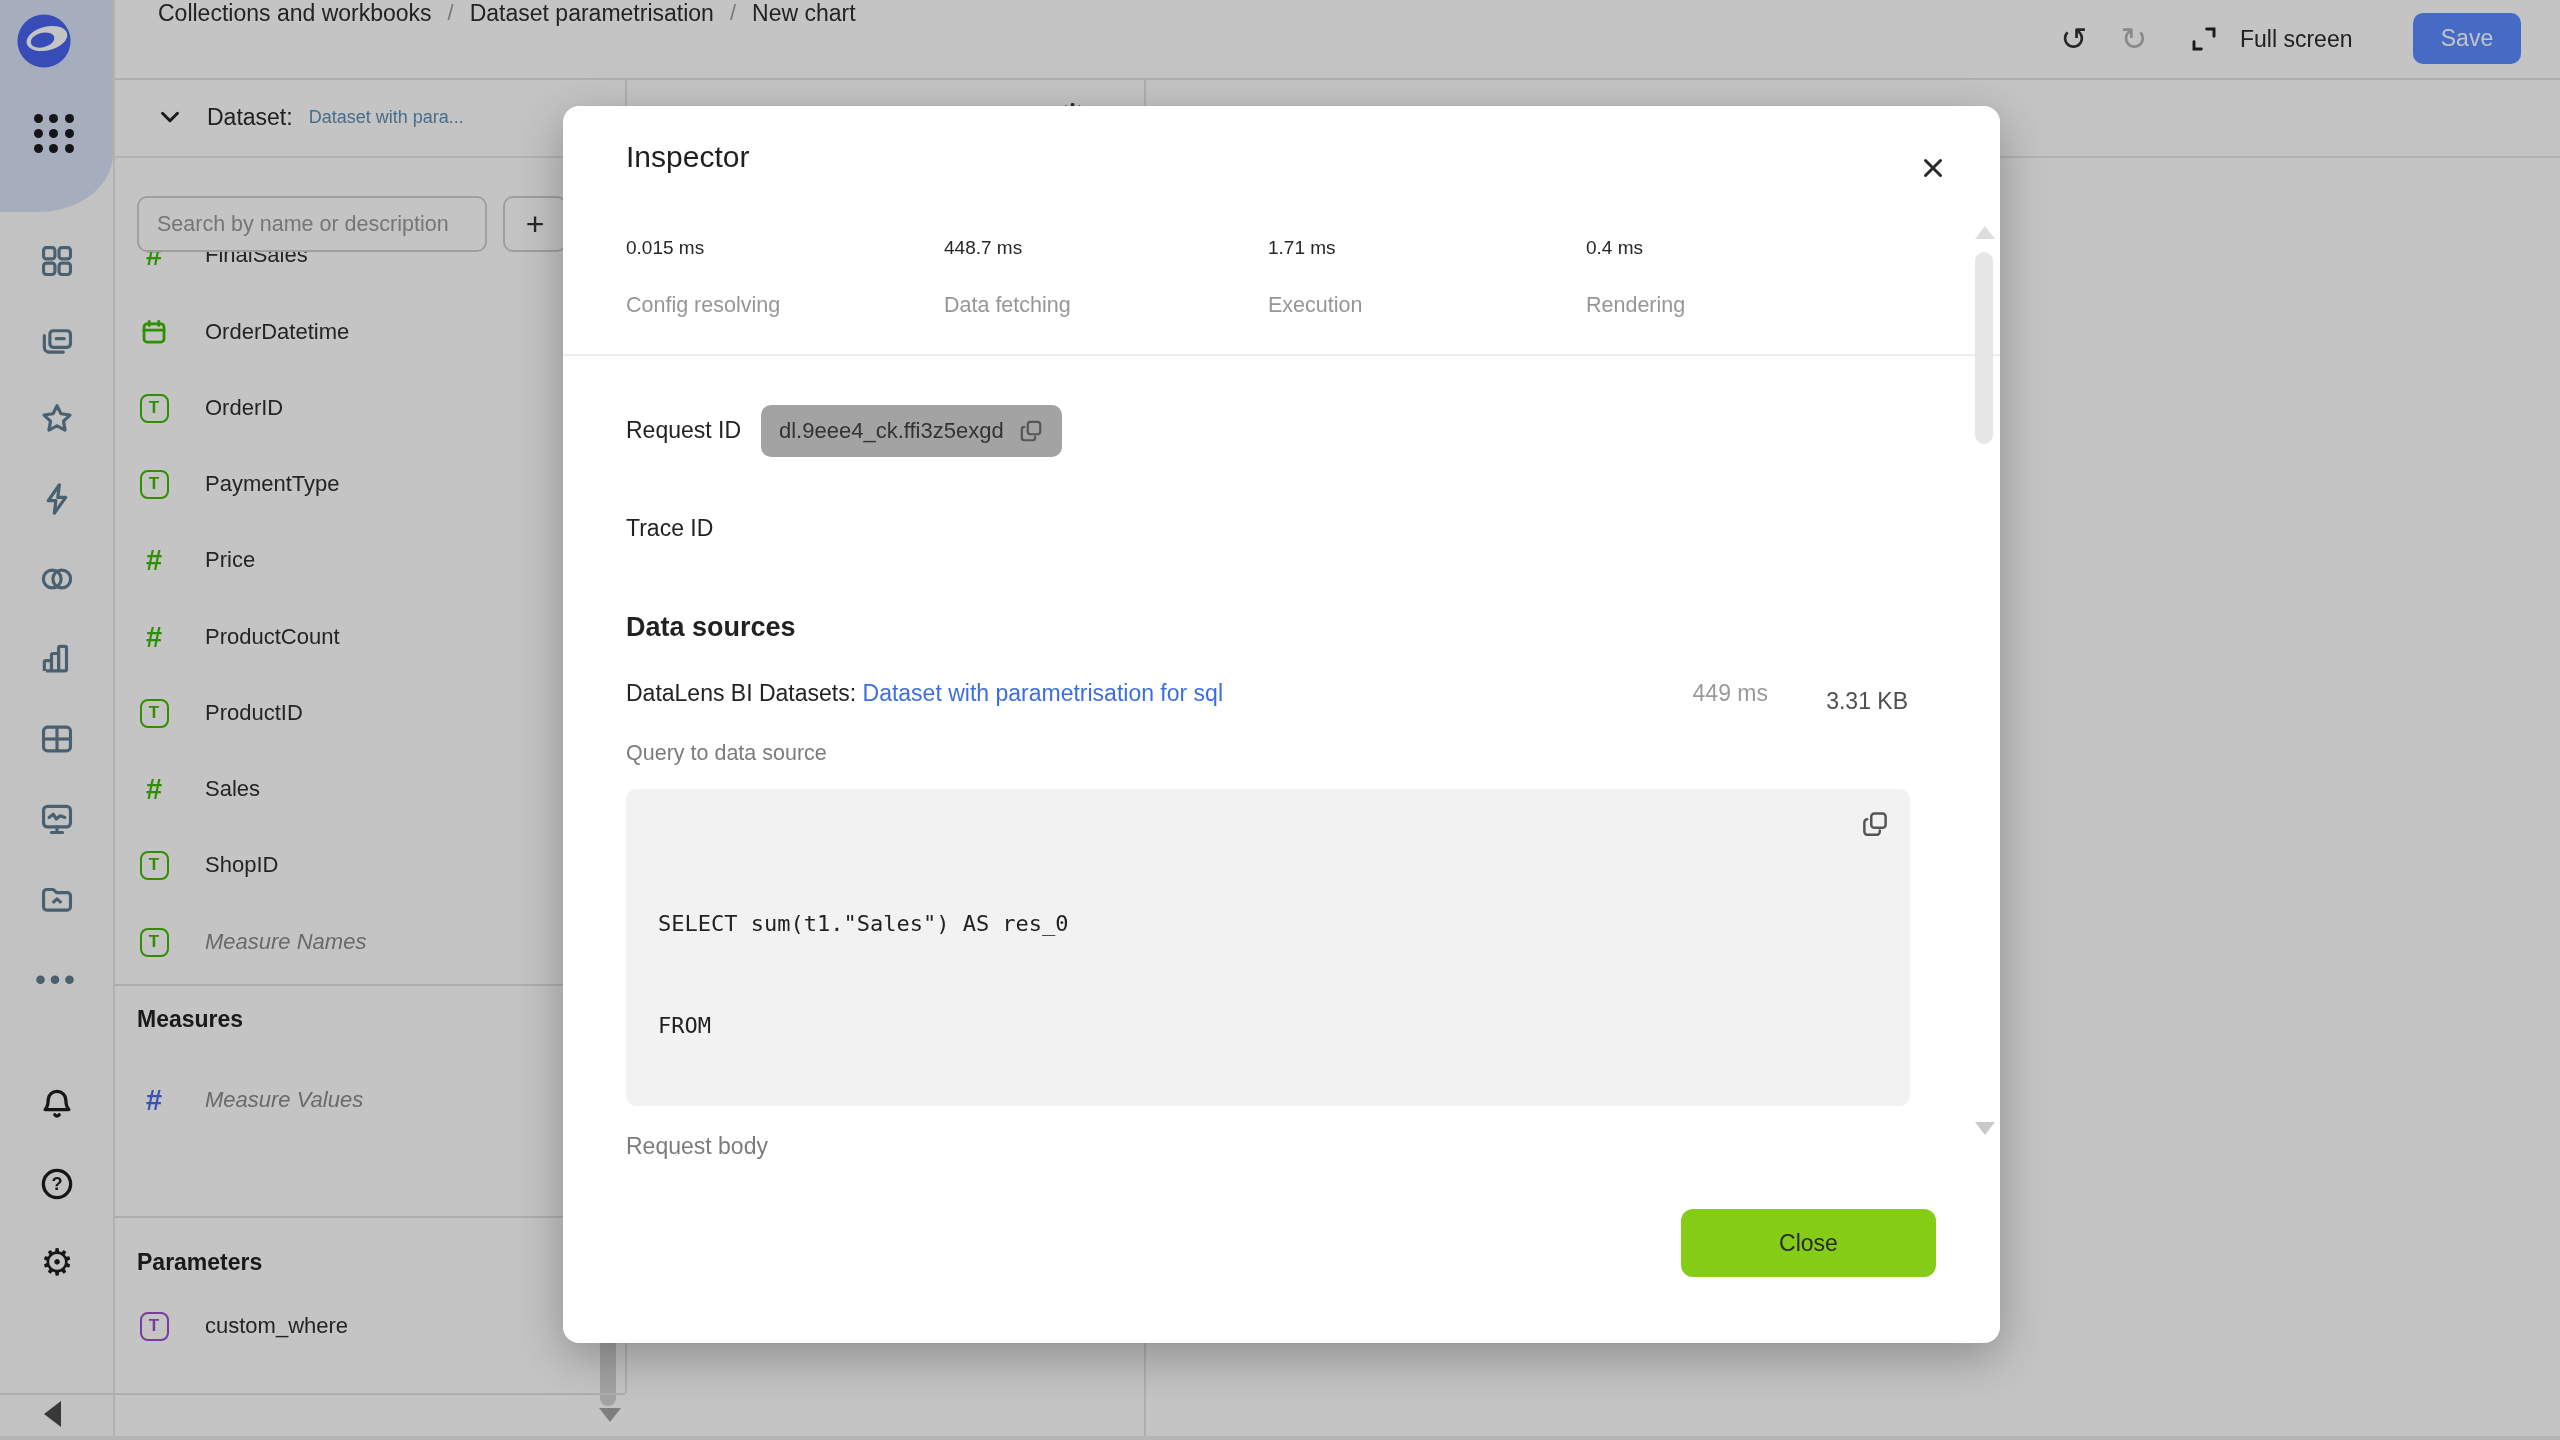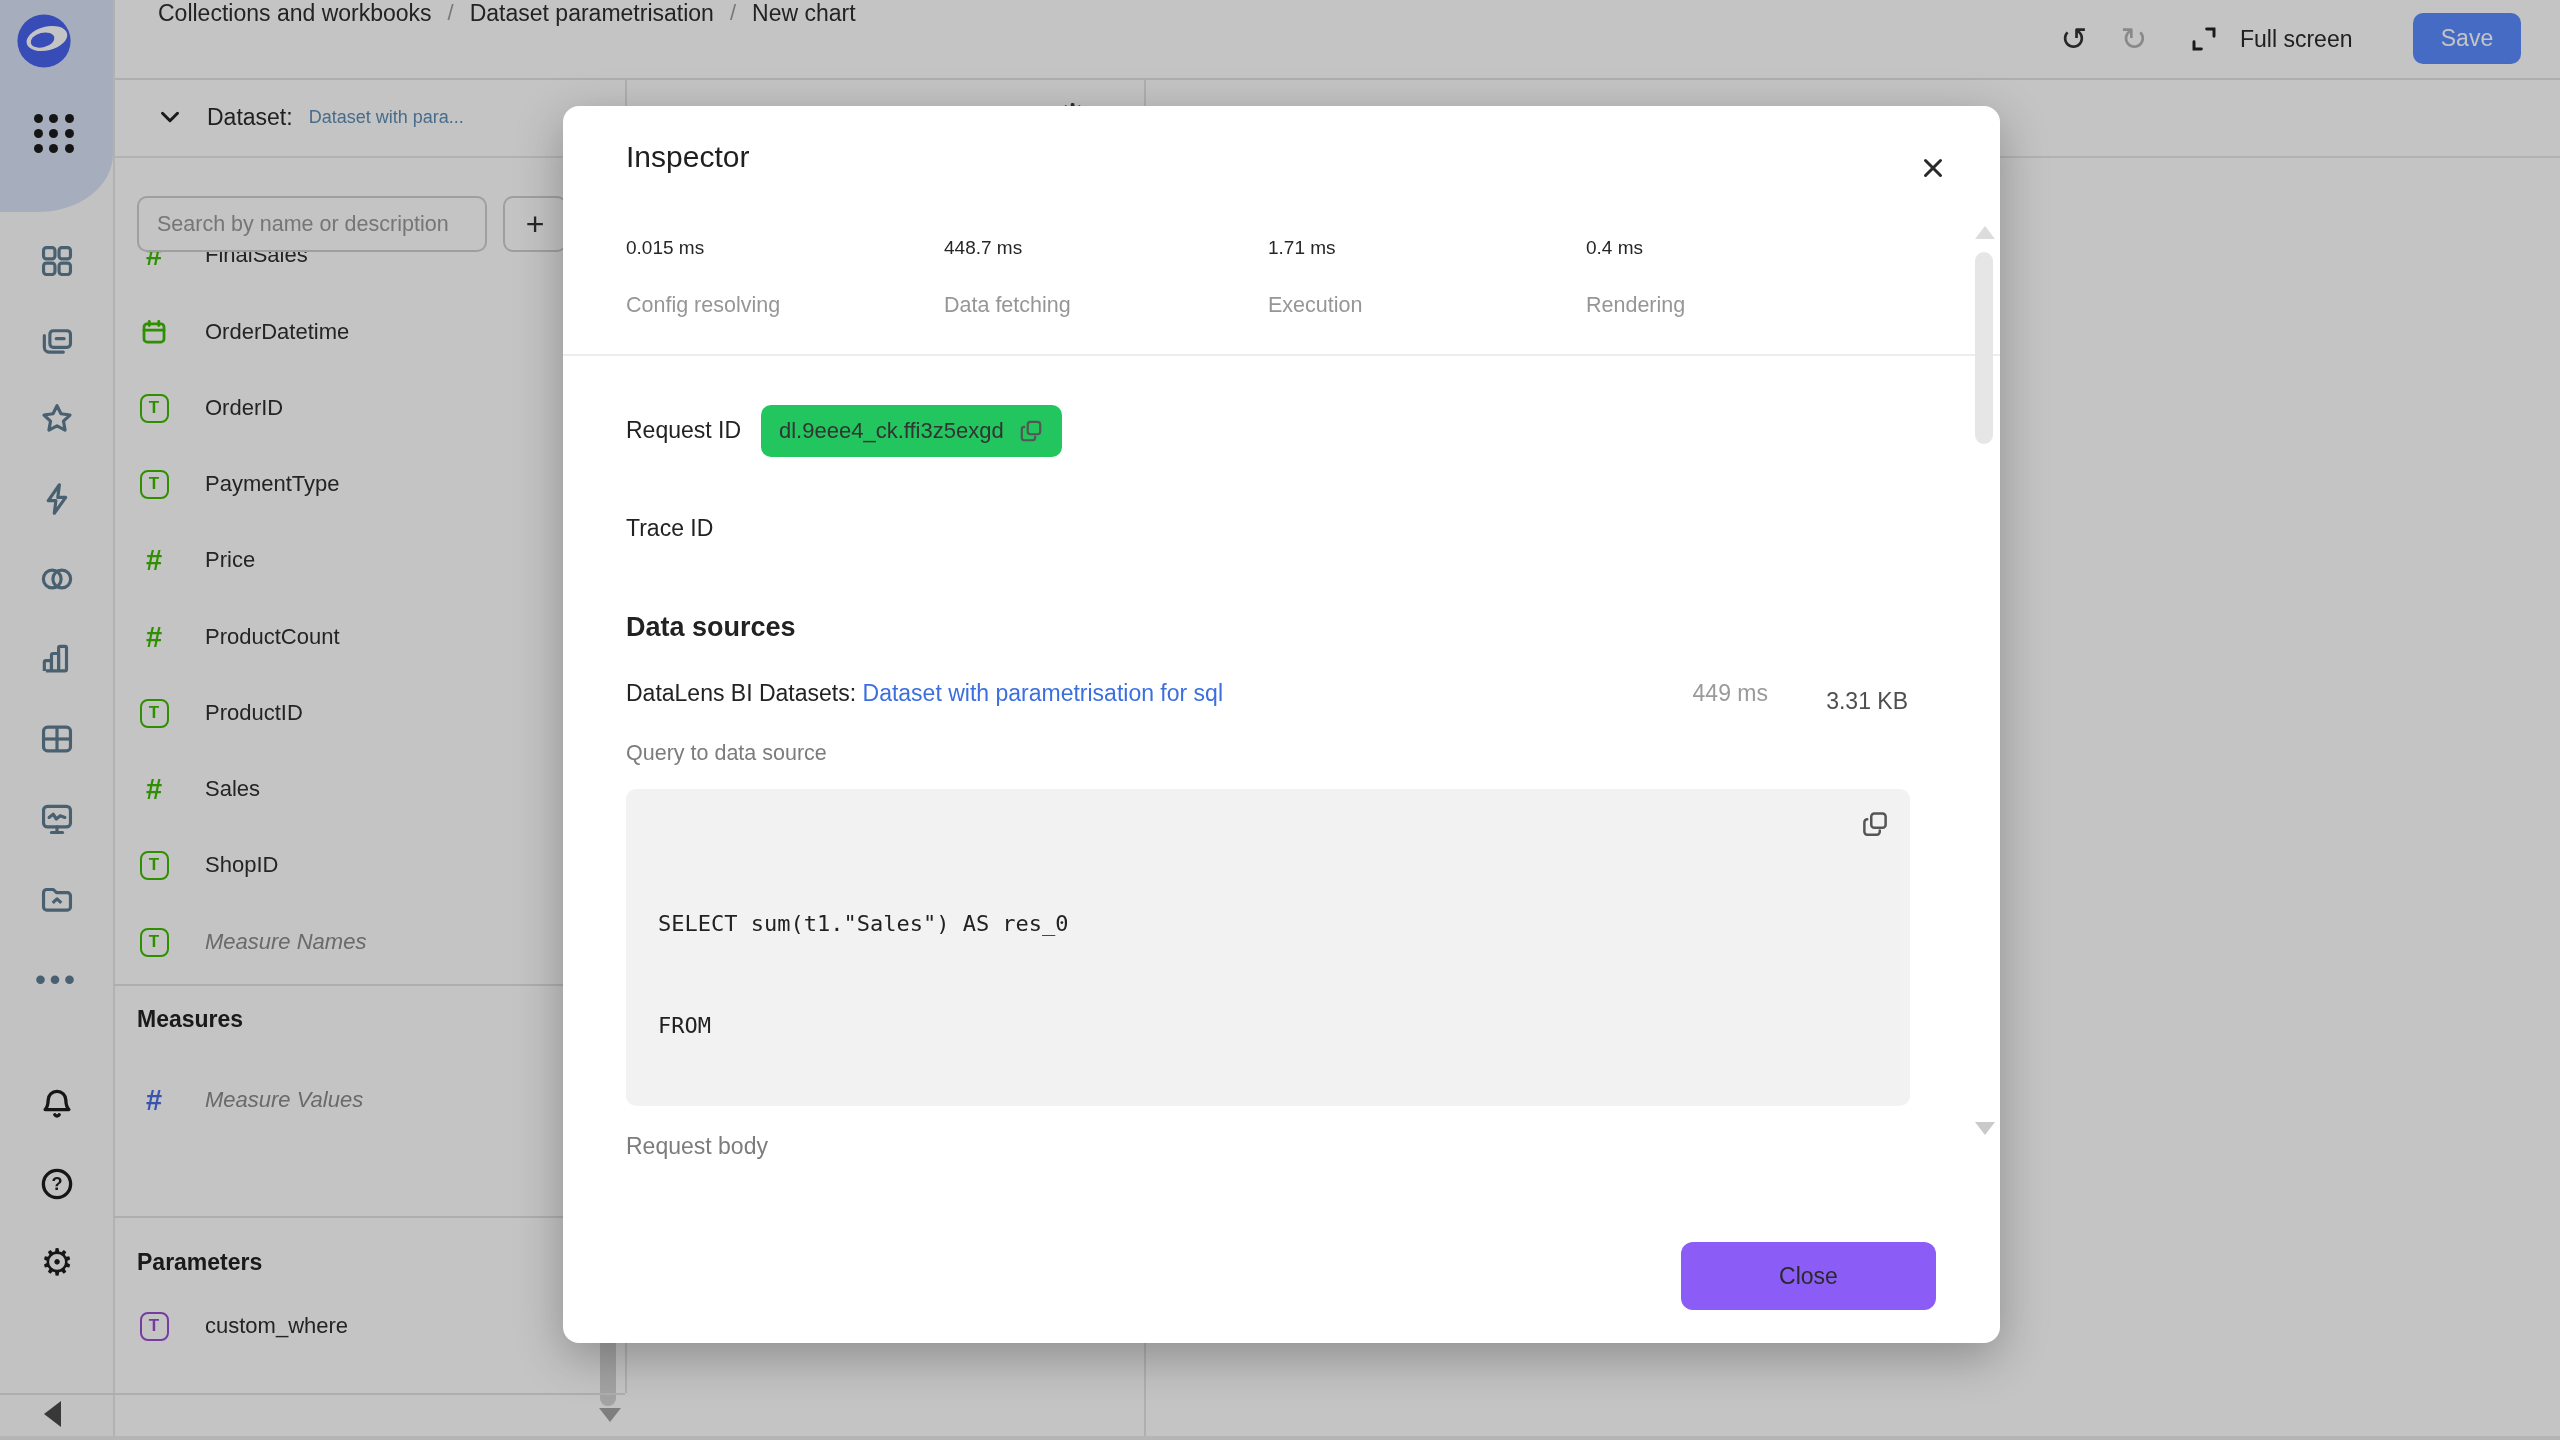--- a/index.html
+++ b/index.html
@@ -64,36 +64,36 @@
   
   #modal{position:absolute;left:563px;top:106px;width:1437px;height:1237px;background:#fff;border-radius:16px;z-index:10;
          box-shadow:0 14px 48px rgba(0,0,0,0.28);}
   .m-title{position:absolute;left:63px;top:34px;font-size:30px;font-weight:500;color:#1f1f1f;}
   .m-close{position:absolute;left:1348px;top:40px;width:44px;height:44px;display:flex;align-items:center;justify-content:center;
            cursor:pointer;border-radius:8px;}
   .stat-val{position:absolute;top:131px;font-size:19px;font-weight:500;color:#262626;}
   .stat-lbl{position:absolute;top:187px;font-size:21.5px;color:#969696;}
   .m-div{position:absolute;left:0;top:248px;width:1437px;height:2px;background:#ededed;}
   .id-label{position:absolute;left:63px;font-size:23px;color:#222;}
-  .id-pill{position:absolute;height:52px;border-radius:10px;background:#22c55e;display:flex;align-items:center;
+  .id-pill{position:absolute;height:52px;border-radius:10px;background:#a3a3a3;display:flex;align-items:center;
            padding:0 18px;font-size:22px;color:#333;cursor:default;}
   .pill-copy{margin-left:14px;cursor:pointer;}
   .m-h2{position:absolute;left:63px;top:506px;font-size:27px;font-weight:700;color:#222;}
   .src-row{position:absolute;left:63px;top:574px;width:1284px;height:30px;font-size:23px;color:#222;}
   .src-link{color:#3b6fe0;cursor:pointer;}
   .src-time{position:absolute;left:1057px;top:0;width:85px;text-align:right;color:#9a9a9a;}
   .src-size{position:absolute;left:1187px;top:8px;width:95px;text-align:right;color:#4f4f4f;}
   .q-label{position:absolute;left:63px;top:635px;font-size:21.5px;color:#7c7c7c;}
   .code{position:absolute;left:63px;top:683px;width:1284px;height:317px;box-sizing:border-box;background:#f2f2f2;border-radius:10px;
         padding:16px 20px 15px 32px;font-family:"DejaVu Sans Mono","Liberation Mono",monospace;font-size:22px;line-height:34px;
         color:#222;white-space:pre;overflow:hidden;}
   .code-copy{position:absolute;top:20px;right:20px;cursor:pointer;}
   .req-body-clip{position:absolute;left:63px;top:1027px;width:400px;height:26px;overflow:hidden;}
   .req-body{font-size:23px;color:#7c7c7c;}
-  .m-close-btn{position:absolute;left:1118px;top:1136px;width:255px;height:68px;border-radius:12px;background:#8b5cf6;
+  .m-close-btn{position:absolute;left:1118px;top:1103px;width:255px;height:68px;border-radius:12px;background:#84cc16;
                display:flex;align-items:center;justify-content:center;font-size:23px;color:#2a2a2a;cursor:pointer;}
   .sb-up{position:absolute;left:1412px;top:120px;width:0;height:0;border-left:10px solid transparent;
          border-right:10px solid transparent;border-bottom:13px solid #dcdcdc;}
   .sb-thumb{position:absolute;left:1412px;top:146px;width:18px;height:192px;border-radius:9px;background:#e6e6e6;cursor:grab;}
   .sb-down{position:absolute;left:1412px;top:1016px;width:0;height:0;border-left:10px solid transparent;
            border-right:10px solid transparent;border-top:13px solid #c9c9c9;}
 </style>
 </head>
 <body>
 

